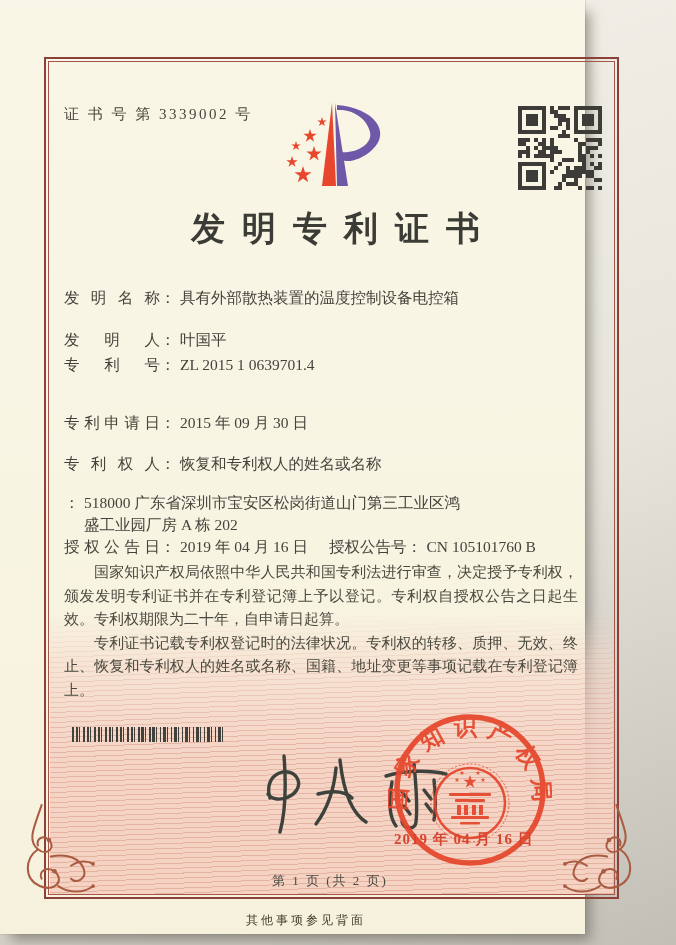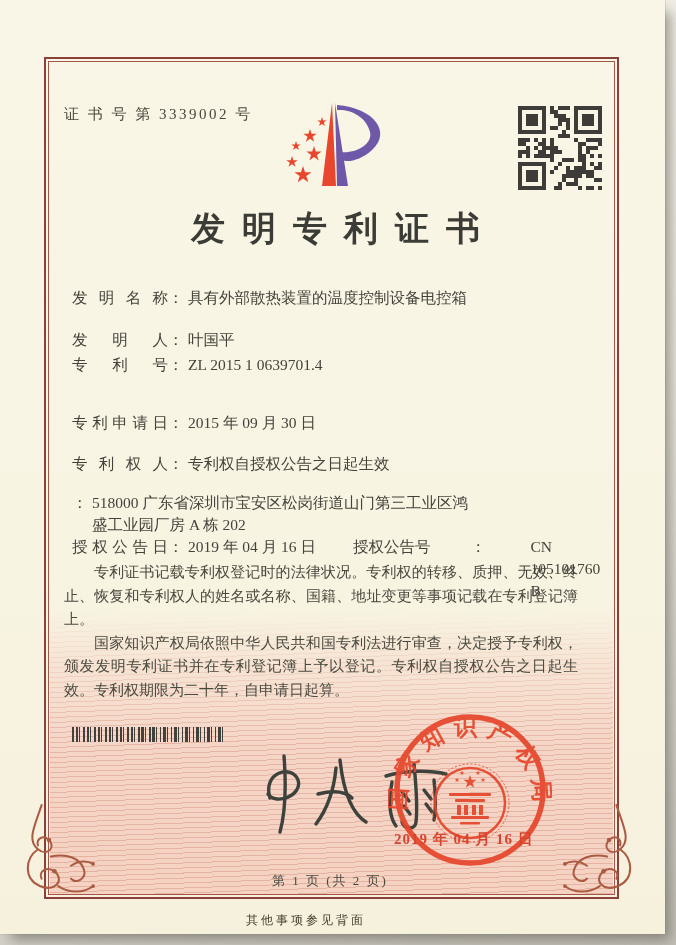--- a/index.html
+++ b/index.html
@@ -4,21 +4,21 @@
 <style>
   html,body{margin:0;padding:0;}
   body{
     width:676px;height:945px;
     background:linear-gradient(160deg,#f4f2ea 0%,#e6e4db 55%,#c2bfb6 100%);
     font-family:"Liberation Serif","DejaVu Serif",serif;
     position:relative;overflow:hidden;
   }
   .stage{position:absolute;left:0;top:0;width:676px;height:945px;}
   .paper{
-    position:absolute;left:0;top:0;width:665px;height:934px;
+    position:absolute;left:0;top:0;width:585px;height:934px;
     background:linear-gradient(180deg,#f9f6e7 0%,#f8f4e2 60%,#f6f1dd 100%);
     box-shadow:8px 9px 12px -3px rgba(90,86,76,.55),0 0 0 1px rgba(165,160,145,.25);
   }
   .frame{
     position:absolute;left:44px;top:57px;width:571px;height:838px;
     border:2.5px solid #8d4038;
   }
   .frame::after{content:"";position:absolute;inset:2px;border:1px solid #a5564b;pointer-events:none;}
   .panel{
     position:absolute;left:50px;top:612px;width:563px;height:282px;
@@ -35,26 +35,26 @@
     font-size:15px;letter-spacing:2.5px;color:#4b463a;
   }
   .logo{position:absolute;left:276px;top:94px;width:120px;height:104px;}
   .qr{position:absolute;left:518px;top:106px;width:84px;height:84px;}
   .qr svg{width:100%;height:100%;shape-rendering:crispEdges;}
   .title{
     position:absolute;left:44px;top:206px;width:571px;
     text-align:center;font-size:34px;font-weight:600;color:#3c3c36;
     letter-spacing:17px;padding-left:29px;box-sizing:border-box;
   }
-  .frow{position:absolute;left:64px;display:flex;font-size:15.5px;color:#44433b;line-height:22px;margin-left:8px;}
+  .frow{position:absolute;left:64px;display:flex;font-size:15.5px;color:#44433b;line-height:22px;}
   .lab{width:96px;flex:0 0 96px;text-align:justify;text-align-last:justify;}
   .colon{width:16px;flex:0 0 16px;}
   .val{margin-left:4px;white-space:pre-line;max-width:400px;}
   .pair{display:flex;font-size:15.5px;color:#44433b;line-height:22px;}
-  .grant-right{position:absolute;left:281px;top:0;gap:40px;}
+  .grant-right{position:absolute;left:265px;top:0;}
   .grant-right .lab{width:auto;flex:0 0 auto;text-align:left;text-align-last:auto;}
   .paras{
     position:absolute;left:64px;top:561px;width:514px;
     font-size:15px;line-height:23.5px;color:#4a493f;text-align:justify;
   }
   .paras p{margin:0;text-indent:2em;}
   .barcode{
     position:absolute;left:72px;top:727px;width:152px;height:15px;z-index:3;
     background:repeating-linear-gradient(90deg,#43413b 0 1.5px,transparent 1.5px 3.5px,#43413b 3.5px 6px,transparent 6px 7px,#43413b 7px 8px,transparent 8px 11px);
   }
@@ -140,42 +140,42 @@
         <span class="val">ZL 2015 1 0639701.4</span>
     </div>
     <div class="frow" style="top:412px">
       <span class="lab">专利申请日</span>
         <span class="colon">：</span>
         <span class="val">2015 年 09 月 30 日</span>
     </div>
     <div class="frow" style="top:453px">
       <span class="lab">专利权人</span>
         <span class="colon">：</span>
-        <span class="val">专利权自授权公告之日起生效</span>
+        <span class="val">恢复和专利权人的姓名或名称</span>
     </div>
     <div class="frow" style="top:492px">
         <span class="colon">：</span>
         <span class="val">518000 广东省深圳市宝安区松岗街道山门第三工业区鸿
 盛工业园厂房 A 栋 202</span>
     </div>
 
     <div class="frow" style="top:536px;width:514px">
       <span class="lab">授权公告日</span>
         <span class="colon">：</span>
         <span class="val">2019 年 04 月 16 日</span>
       <span class="pair grant-right">
         <span class="lab">授权公告号</span>
           <span class="colon">：</span>
           <span class="val">CN 105101760 B</span>
       </span>
     </div>
 
     <div class="paras">
+      <p>国家知识产权局依照中华人民共和国专利法进行审查，决定授予专利权，颁发发明专利证书并在专利登记簿上予以登记。专利权自授权公告之日起生效。专利权期限为二十年，自申请日起算。</p>
       <p>专利证书记载专利权登记时的法律状况。专利权的转移、质押、无效、终止、恢复和专利权人的姓名或名称、国籍、地址变更等事项记载在专利登记簿上。</p>
-      <p>国家知识产权局依照中华人民共和国专利法进行审查，决定授予专利权，颁发发明专利证书并在专利登记簿上予以登记。专利权自授权公告之日起生效。专利权期限为二十年，自申请日起算。</p>
     </div>
 
     <div class="barcode"></div>
 
 
     <div class="signature">
       <svg viewBox="0 0 218 92" width="218" height="92">
         <g fill="none" stroke="#3d423c" stroke-width="3.4" stroke-linecap="round" stroke-linejoin="round">
           <path d="M22,52 C14,26 44,18 50,34 C55,49 28,60 20,48"></path>
           <path d="M36,10 C38,36 38,64 32,86"></path>

